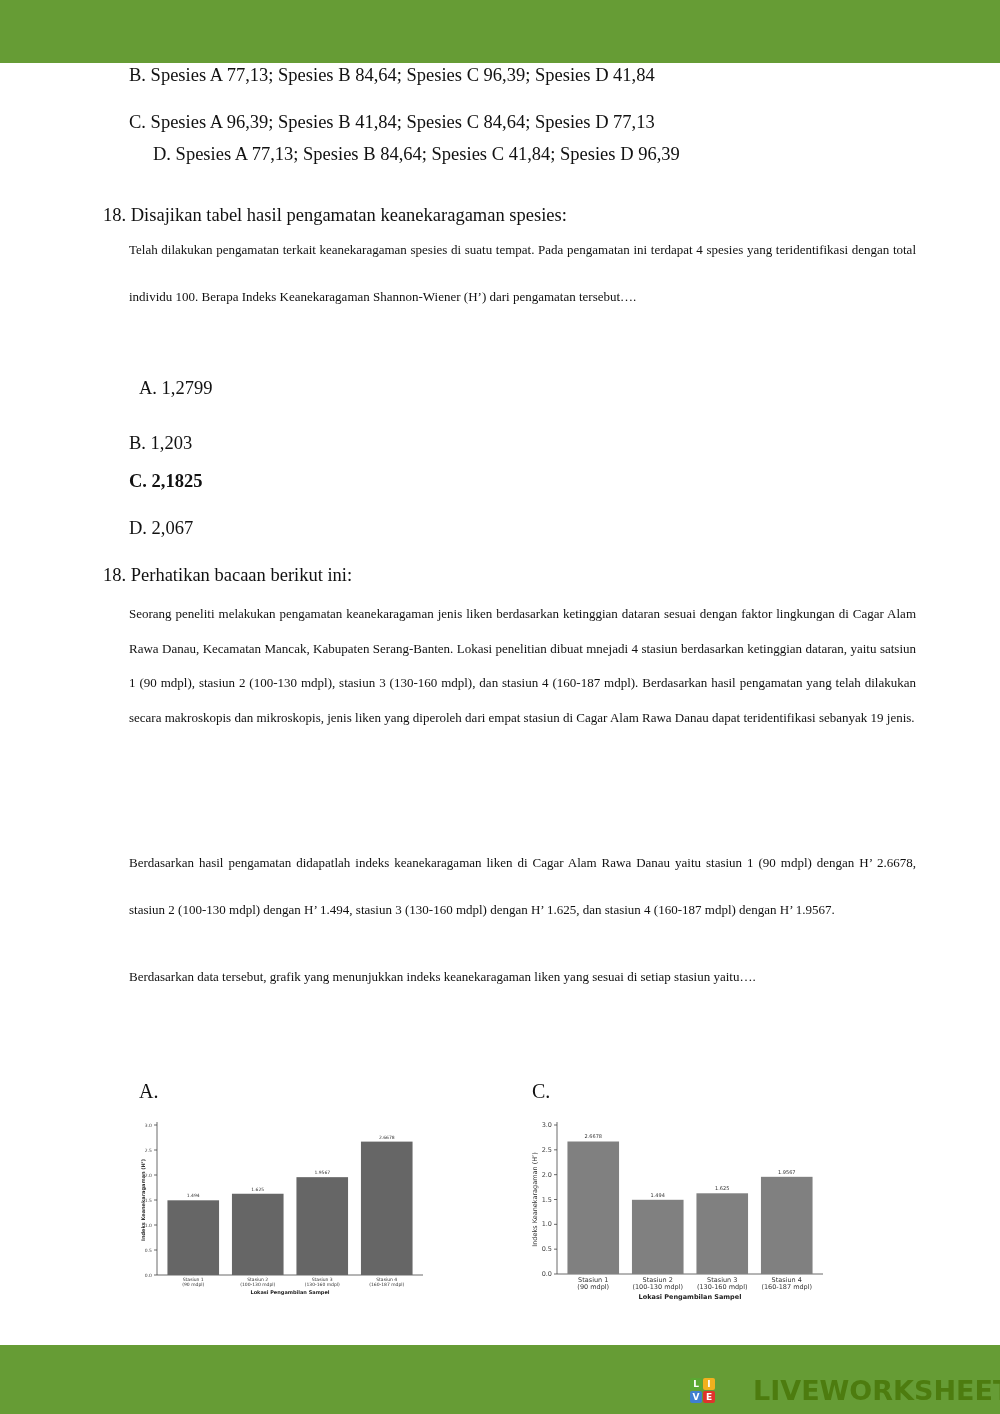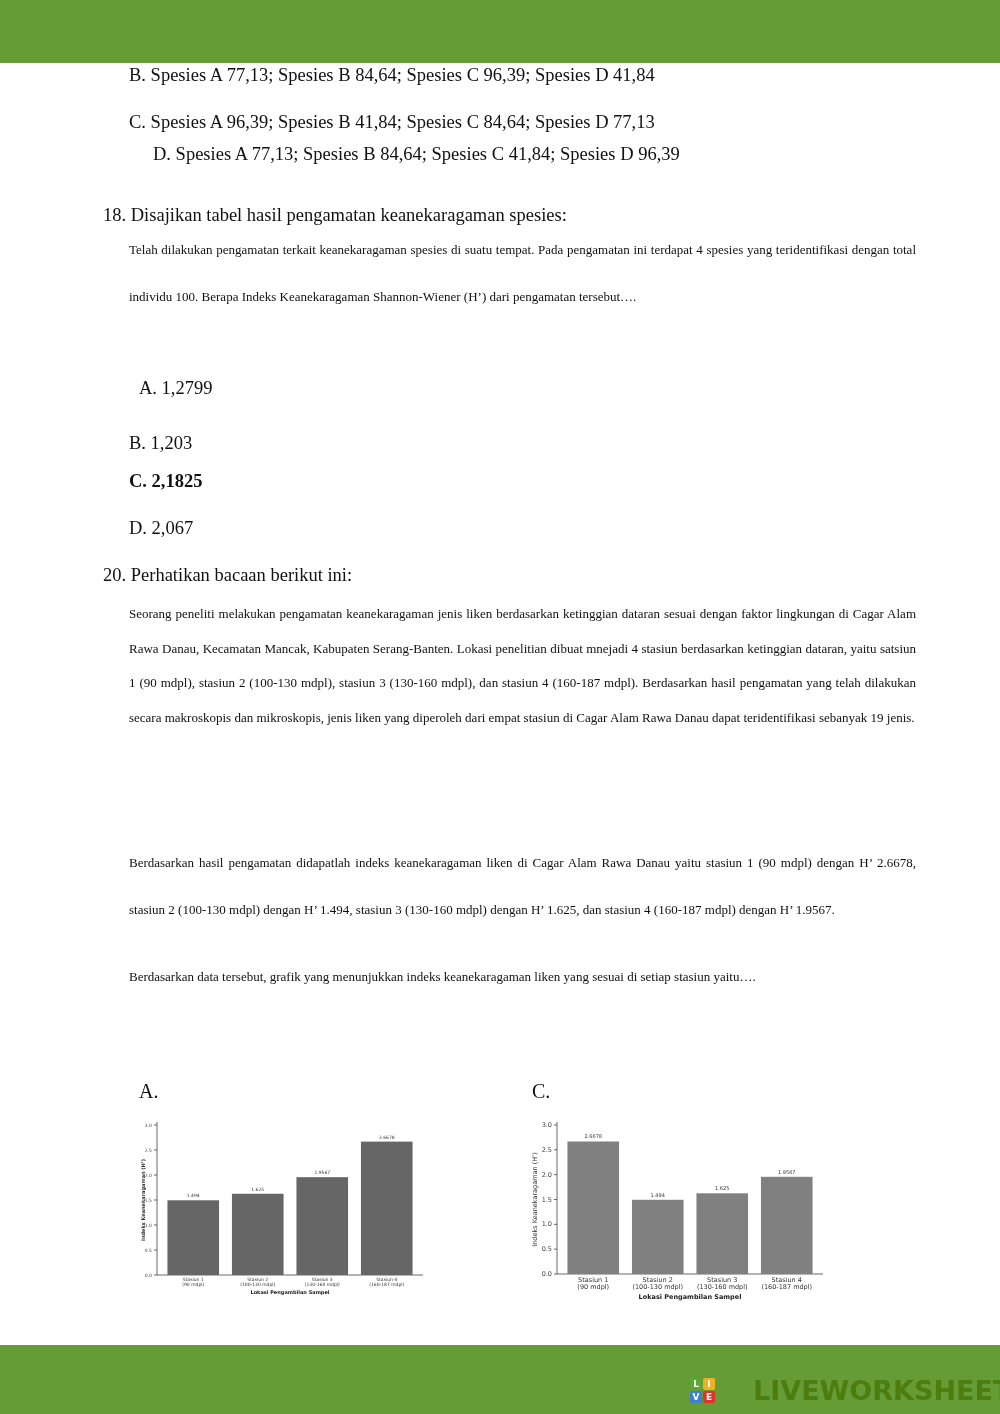--- a/index.html
+++ b/index.html
@@ -28,21 +28,21 @@
 <div class="line" style="left:129px; top:111px;">C. Spesies A 96,39; Spesies B 41,84; Spesies C 84,64; Spesies D 77,13</div>
 <div class="line" style="left:129px; top:143px;margin-left:24px;">D. Spesies A 77,13; Spesies B 84,64; Spesies C 41,84; Spesies D 96,39</div>
 
 <div class="line" style="left:103px; top:204px;">18. Disajikan tabel hasil pengamatan keanekaragaman spesies:</div>
 <div class="para l47" style="top:226px;">Telah dilakukan pengamatan terkait keanekaragaman spesies di suatu tempat. Pada pengamatan ini terdapat 4 spesies yang teridentifikasi dengan total individu 100. Berapa Indeks Keanekaragaman Shannon-Wiener (H’) dari pengamatan tersebut….</div>
 <div class="line" style="left:139px; top:377px;">A. 1,2799</div>
 <div class="line" style="left:129px; top:432px;">B. 1,203</div>
 <div class="line" style="left:129px; top:470px;font-weight:bold;">C. 2,1825</div>
 <div class="line" style="left:129px; top:517px;text-align:right;">D. 2,067</div>
 
-<div class="line" style="left:103px; top:564px;">20. Perhatikan bacaan berikut ini:</div>
+<div class="line" style="left:103px; top:564px;">18. Perhatikan bacaan berikut ini:</div>
 <div class="para l35" style="top:597px;">Seorang peneliti melakukan pengamatan keanekaragaman jenis liken berdasarkan ketinggian dataran sesuai dengan faktor lingkungan di Cagar Alam Rawa Danau, Kecamatan Mancak, Kabupaten Serang-Banten. Lokasi penelitian dibuat mnejadi 4 stasiun berdasarkan ketinggian dataran, yaitu satsiun 1 (90 mdpl), stasiun 2 (100-130 mdpl), stasiun 3 (130-160 mdpl), dan stasiun 4 (160-187 mdpl). Berdasarkan hasil pengamatan yang telah dilakukan secara makroskopis dan mikroskopis, jenis liken yang diperoleh dari empat stasiun di Cagar Alam Rawa Danau dapat teridentifikasi sebanyak 19 jenis.</div>
 <div class="para l47" style="top:839px;">Berdasarkan hasil pengamatan didapatlah indeks keanekaragaman liken di Cagar Alam Rawa Danau yaitu stasiun 1 (90 mdpl) dengan H’ 2.6678, stasiun 2 (100-130 mdpl) dengan H’ 1.494, stasiun 3 (130-160 mdpl) dengan H’ 1.625, dan stasiun 4 (160-187 mdpl) dengan H’ 1.9567.</div>
 <div class="para l35" style="top:960px;">Berdasarkan data tersebut, grafik yang menunjukkan indeks keanekaragaman liken yang sesuai di setiap stasiun yaitu….</div>
 
 <div class="chart-label" style="left:139px; top:1080px;">A.</div>
 <div class="chart-label" style="left:532px; top:1080px;">C.</div>
 
 <svg id="chart-a" style="position:absolute; left:135px; top:1115px;" width="295" height="185">
     <line x1="22" y1="7" x2="22" y2="160" stroke="#444" stroke-width="0.8"></line>
     <line x1="22" y1="160" x2="288" y2="160" stroke="#444" stroke-width="0.8"></line>

